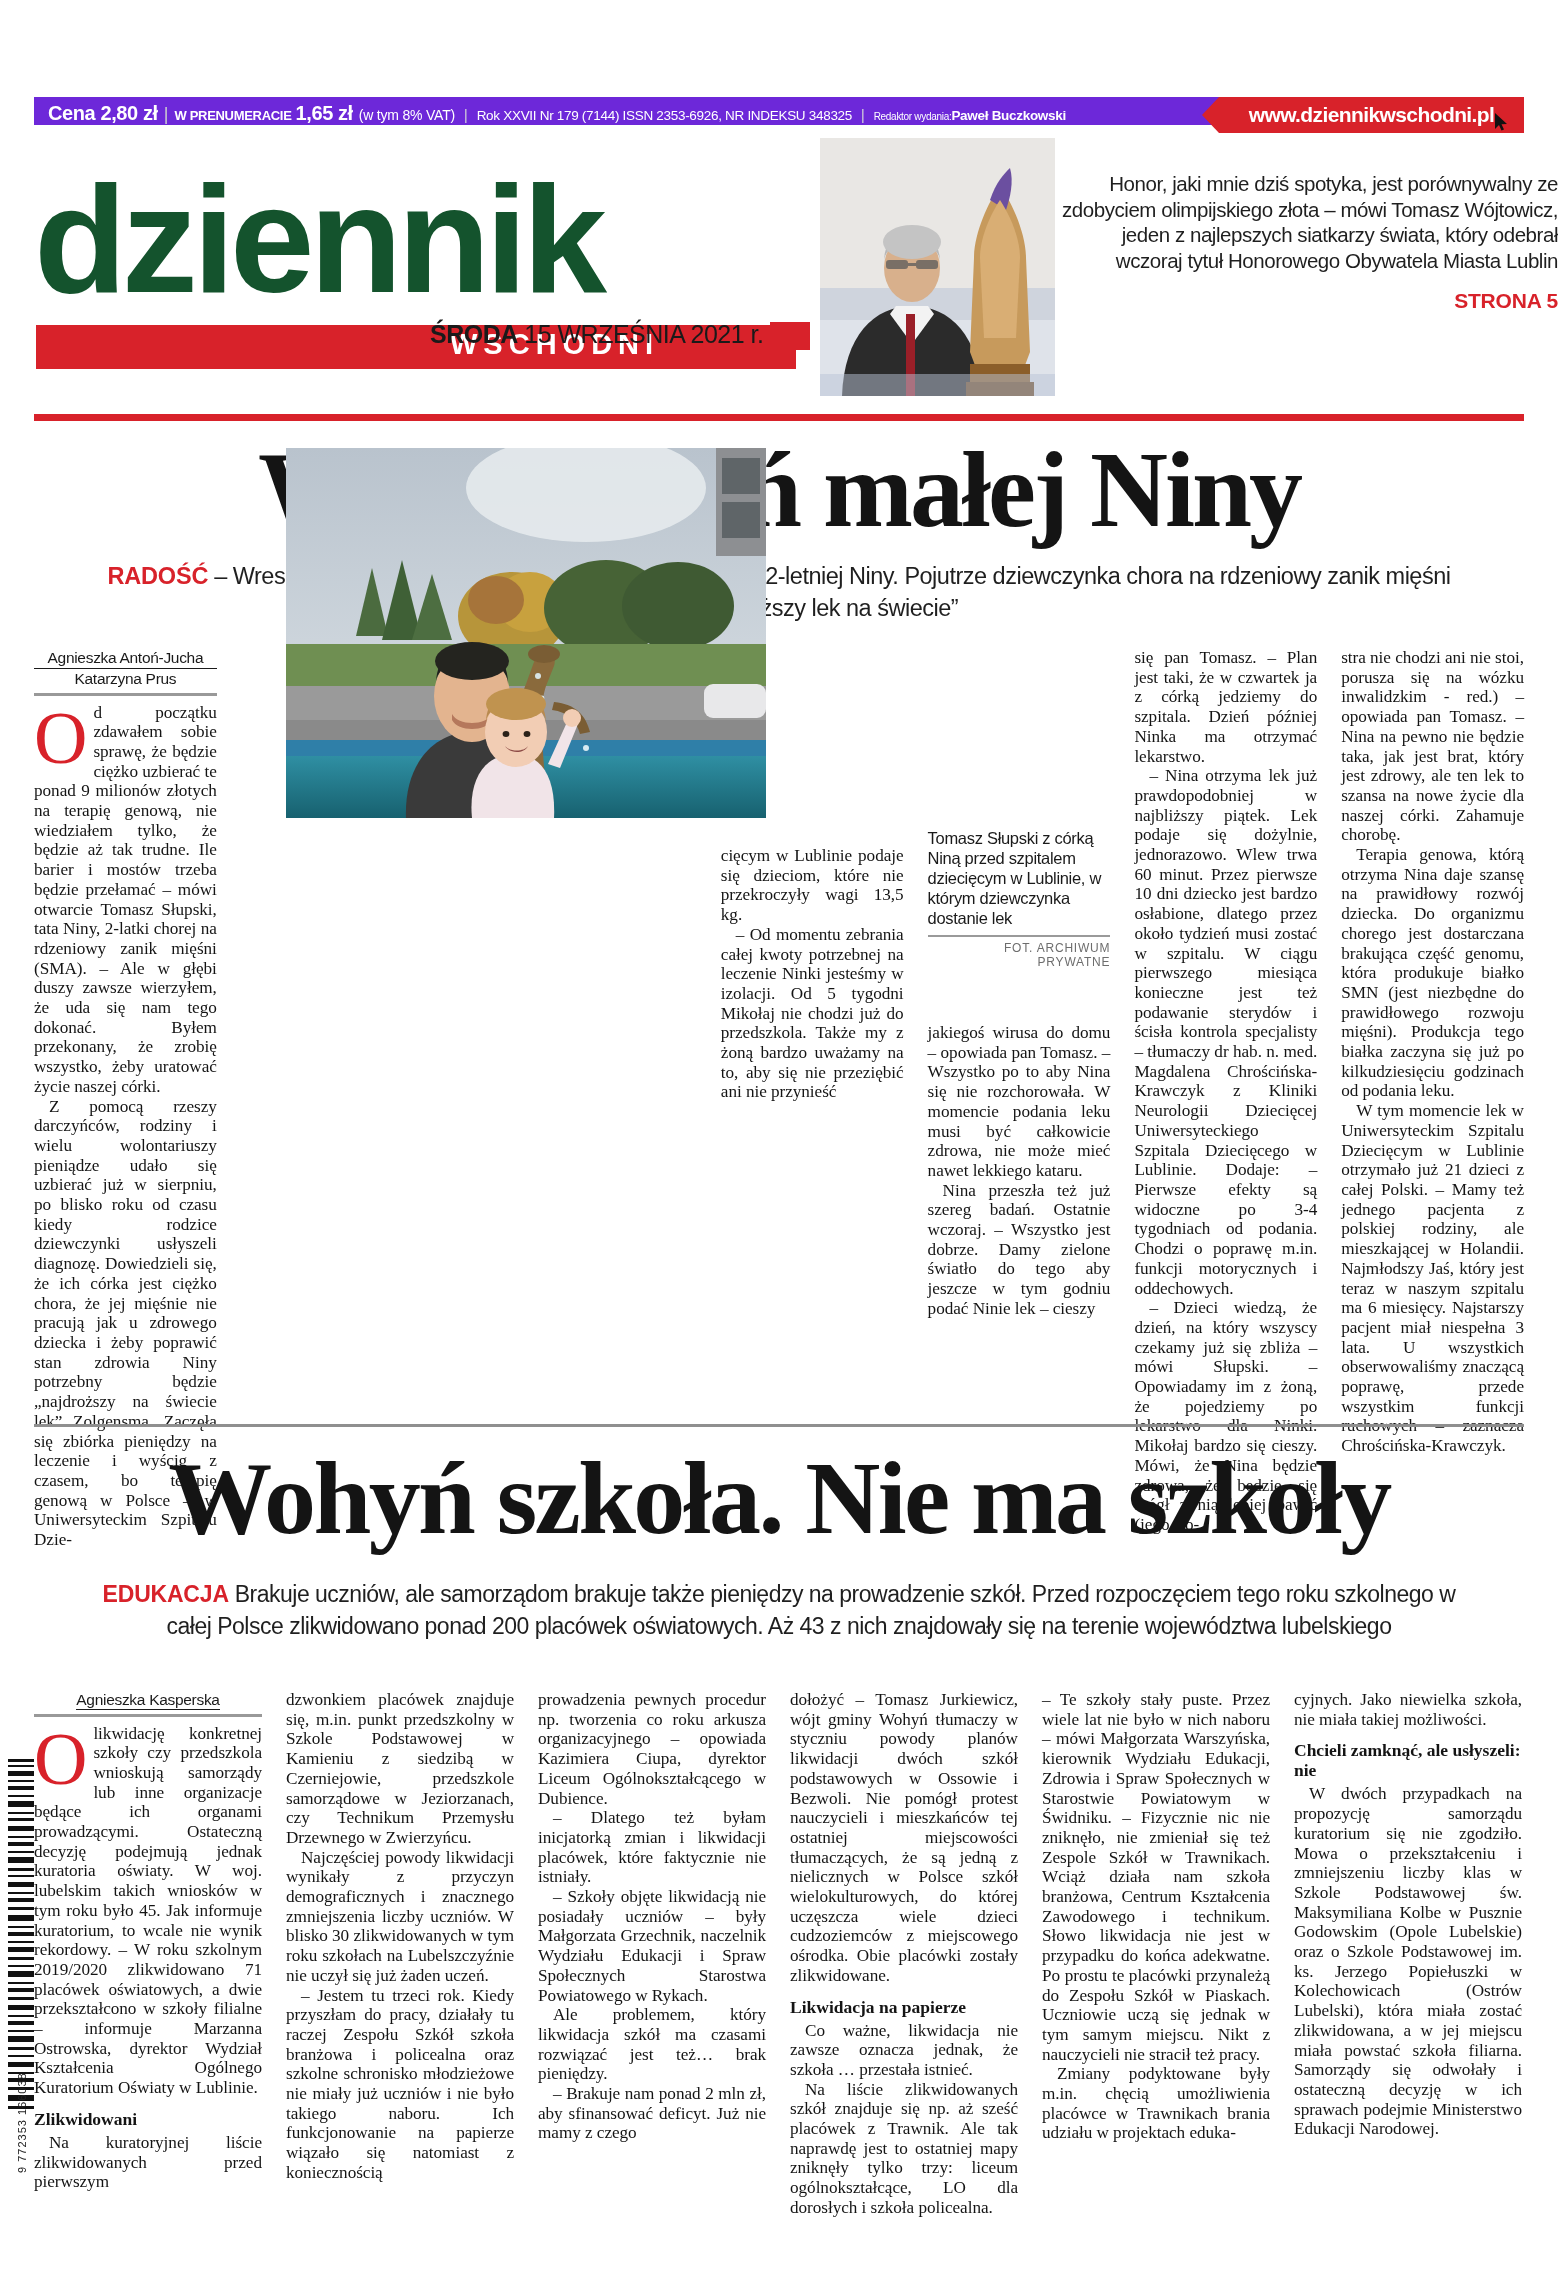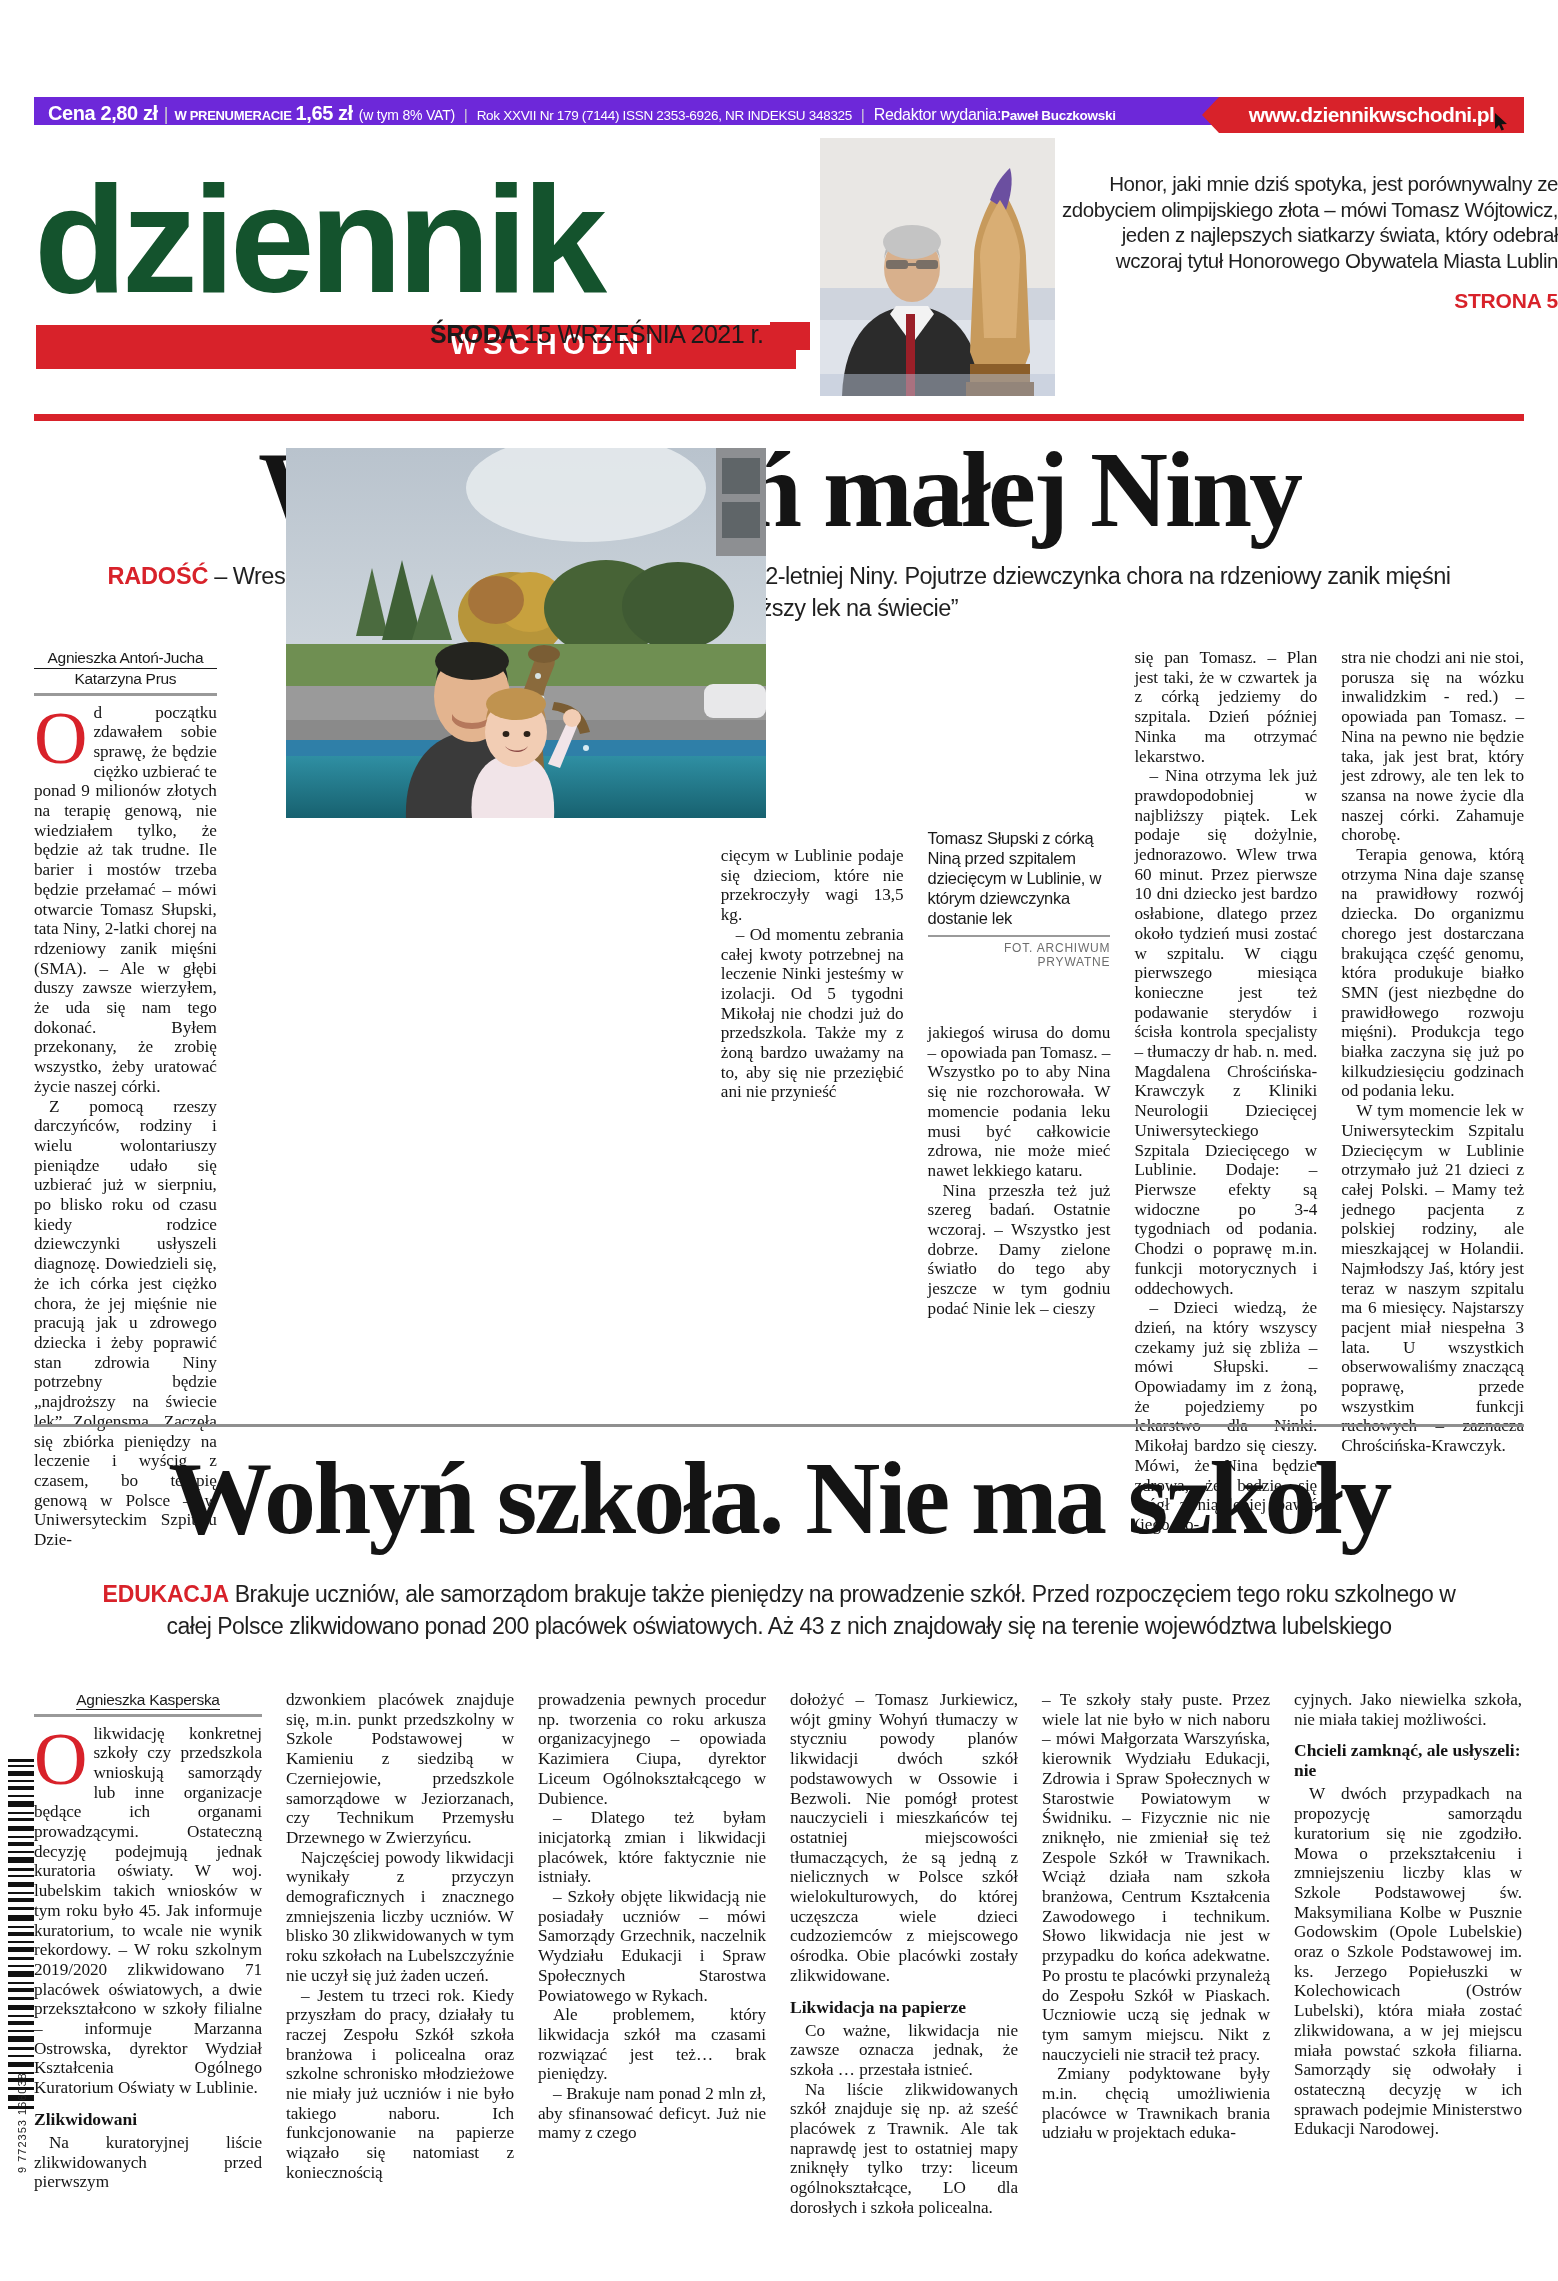--- a/index.html
+++ b/index.html
@@ -22,21 +22,21 @@
     font-family:"Liberation Sans", sans-serif;
     padding-left:14px;white-space:nowrap;
   }
   .tb-price{font-weight:bold;font-size:20px;letter-spacing:-.4px;}
   .tb-sep{padding:0 6px;font-size:18px;color:#cfcfcf;}
   .tb-sub{font-weight:bold;font-size:13px;letter-spacing:-.3px;}
   .tb-subnum{font-weight:bold;font-size:20px;letter-spacing:-.4px;padding-left:4px;}
   .tb-vat{font-size:14px;padding-left:6px;letter-spacing:-.2px;}
   .tb-pipe{padding:0 9px;font-size:14px;color:#d8d8d8;}
   .tb-issue{font-size:13.5px;letter-spacing:-.3px;}
-  .tb-red{font-size:16px;letter-spacing:-.3px;}
+  .tb-red{font-size:10px;letter-spacing:-.3px;}
   .tb-redname{font-weight:bold;font-size:13.5px;letter-spacing:-.3px;}
 
   .url-tab{
     position:absolute;right:0;top:0;height:36px;width:305px;
     background:#d8222a;display:flex;align-items:center;justify-content:center;
   }
   .url-tab::before{
     content:"";position:absolute;left:-17px;top:0;
     border-top:18px solid transparent;border-bottom:18px solid transparent;
     border-right:17px solid #d8222a;
@@ -390,21 +390,21 @@
 
     <div class="col">
       <p class="body">dzwonkiem placówek znajduje się, m.in. punkt przedszkolny w Szkole Podstawowej w Kamieniu z siedzibą w Czerniejowie, przedszkole samorządowe w Jeziorzanach, czy Technikum Przemysłu Drzewnego w Zwierzyńcu.</p>
       <p class="body">Najczęściej powody likwidacji wynikały z przyczyn demograficznych i znacznego zmniejszenia liczby uczniów. W blisko 30 zlikwidowanych w tym roku szkołach na Lubelszczyźnie nie uczył się już żaden uczeń.</p>
       <p class="body">– Jestem tu trzeci rok. Kiedy przyszłam do pracy, działały tu raczej Zespołu Szkół szkoła branżowa i policealna oraz szkolne schronisko młodzieżowe nie miały już uczniów i nie było takiego naboru. Ich funkcjonowanie na papierze wiązało się natomiast z koniecznością</p>
     </div>
 
     <div class="col">
       <p class="body">prowadzenia pewnych procedur np. tworzenia co roku arkusza organizacyjnego – opowiada Kazimiera Ciupa, dyrektor Liceum Ogólnokształcącego w Dubience.</p>
       <p class="body">– Dlatego też byłam inicjatorką zmian i likwidacji placówek, które faktycznie nie istniały.</p>
-      <p class="body">– Szkoły objęte likwidacją nie posiadały uczniów – mówi Samorządy Grzechnik, naczelnik Wydziału Edukacji i Spraw Społecznych Starostwa Powiatowego w Rykach.</p>
+      <p class="body">– Szkoły objęte likwidacją nie posiadały uczniów – były Małgorzata Grzechnik, naczelnik Wydziału Edukacji i Spraw Społecznych Starostwa Powiatowego w Rykach.</p>
       <p class="body">Ale problemem, który likwidacja szkół ma czasami rozwiązać jest też… brak pieniędzy.</p>
       <p class="body">– Brakuje nam ponad 2 mln zł, aby sfinansować deficyt. Już nie mamy z czego</p>
     </div>
 
     <div class="col">
       <p class="body">dołożyć – Tomasz Jurkiewicz, wójt gminy Wohyń tłumaczy w styczniu powody planów likwidacji dwóch szkół podstawowych w Ossowie i Bezwoli. Nie pomógł protest nauczycieli i mieszkańców tej ostatniej miejscowości tłumaczących, że są jedną z nielicznych w Polsce szkół wielokulturowych, do której uczęszcza wiele dzieci cudzoziemców z miejscowego ośrodka. Obie placówki zostały zlikwidowane.</p>
       <div class="subhead">Likwidacja na papierze</div>
       <p class="body" style="text-indent:15px;">Co ważne, likwidacja nie zawsze oznacza jednak, że szkoła … przestała istnieć.</p>
       <p class="body">Na liście zlikwidowanych szkół znajduje się np. aż sześć placówek z Trawnik. Ale tak naprawdę jest to ostatniej mapy zniknęły tylko trzy: liceum ogólnokształcące, LO dla dorosłych i szkoła policealna.</p>
     </div>

